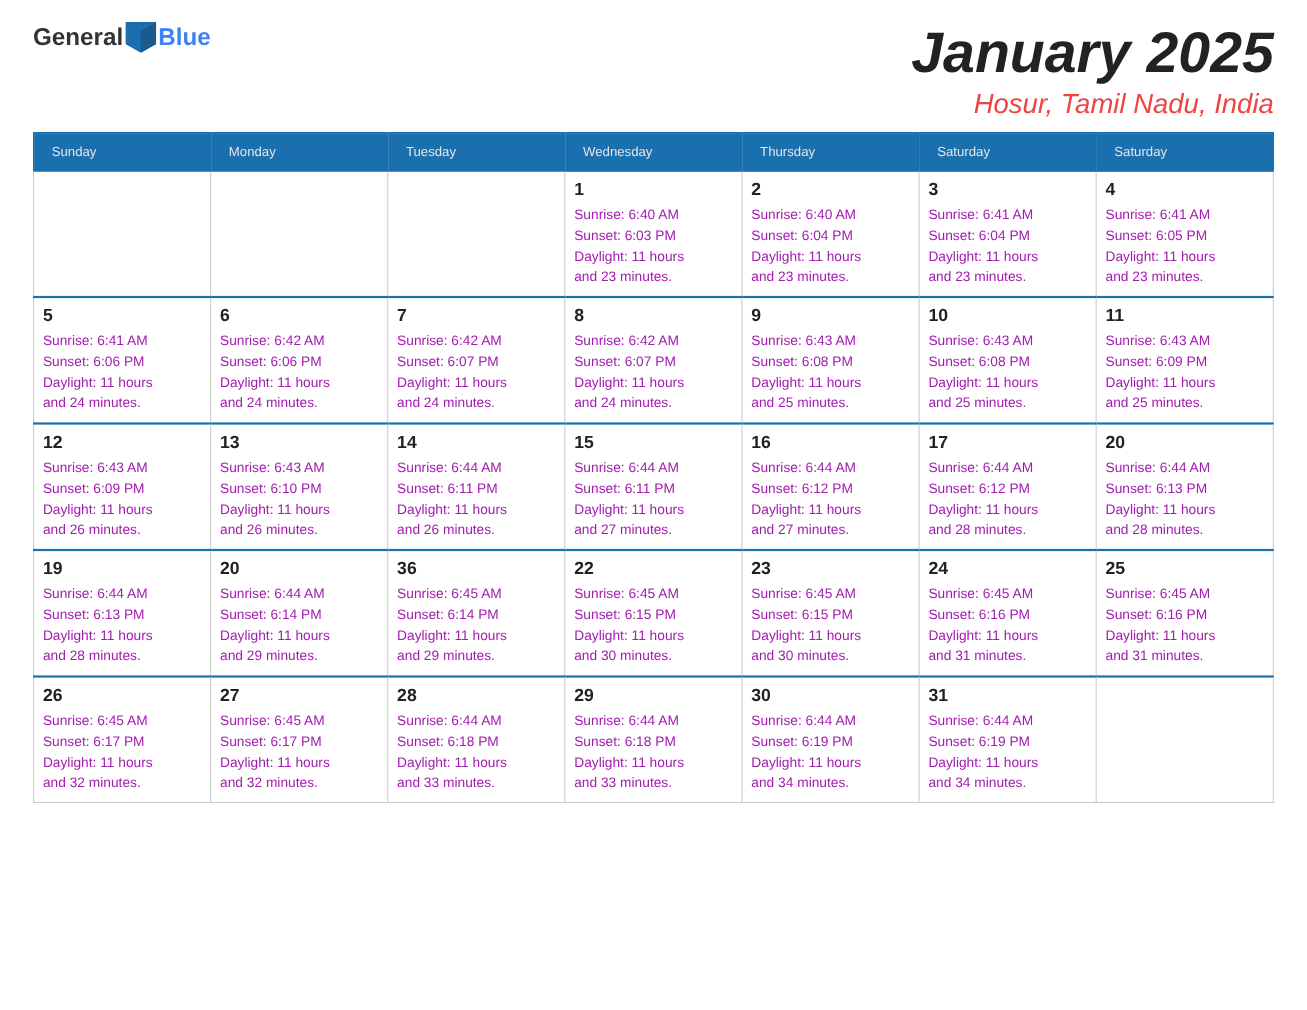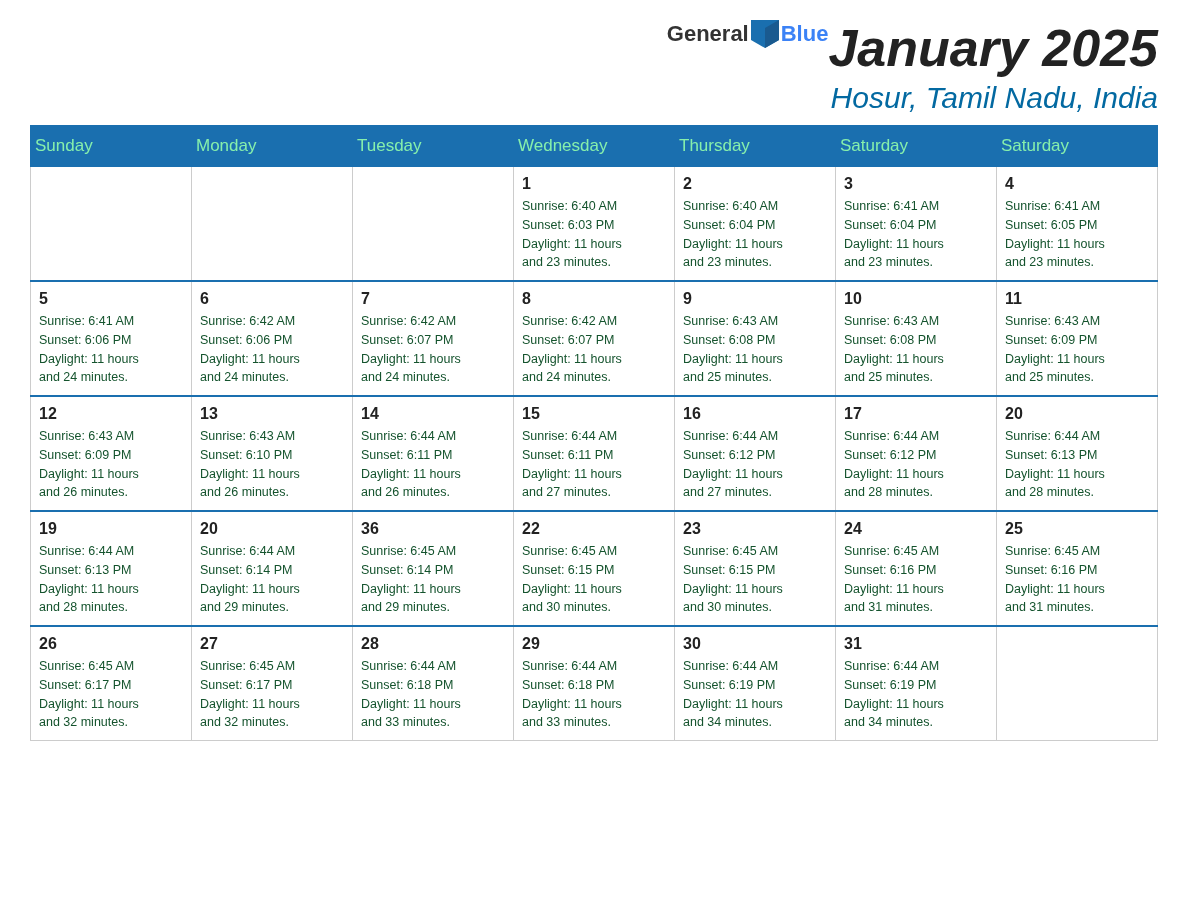--- a/index.html
+++ b/index.html
@@ -5,21 +5,21 @@
     * { box-sizing: border-box; margin: 0; padding: 0; }
     body {
       font-family: Arial, sans-serif;
       background: #fff;
       padding: 20px 30px;
       width: 1188px;
       min-height: 918px;
     }
     .header {
       display: flex;
-      justify-content: flex-end;
+      justify-content: space-between;
       align-items: flex-start;
       margin-bottom: 10px;
     }
     .logo {
       display: flex;
       align-items: center;
       font-size: 22px;
       font-weight: bold;
       color: #333;
     }
@@ -34,35 +34,35 @@
       text-align: right;
       font-style: italic;
     }
     .month-title {
       font-size: 52px;
       font-weight: bold;
       color: #222;
       line-height: 1.1;
     }
     .location {
-      font-size: 30px;
-      color: #0369a1;
+      font-size: 25px;
+      color: #ef4444;
       margin-top: 4px;
     }
     .calendar {
       width: 100%;
       border-collapse: collapse;
       margin-top: 10px;
     }
     .calendar th {
       background: #1a6faf;
-      color: #86efac;
-      font-size: 17px;
+      color: #e5e5e5;
+      font-size: 12px;
       font-weight: normal;
-      padding: 10px 4px;
+      padding: 10px 16px;
       text-align: left;
       border: 1px solid #1a6faf;
     }
     .calendar td {
       vertical-align: top;
       padding: 8px;
       border: 1px solid #ccc;
       width: 14.28%;
       font-size: 13px;
       color: #333;
@@ -70,21 +70,21 @@
     }
     .day-num {
       font-size: 16px;
       font-weight: bold;
       color: #222;
       display: block;
       margin-bottom: 4px;
     }
     .day-info {
       font-size: 12.5px;
-      color: #14532d;
+      color: #a21caf;
       line-height: 1.5;
     }
     .calendar tr td {
       border-bottom: 2px solid #1a6faf;
     }
     .calendar tr:last-child td {
       border-bottom: 1px solid #ccc;
     }
     .empty-cell { background: #fff; }
   </style>

